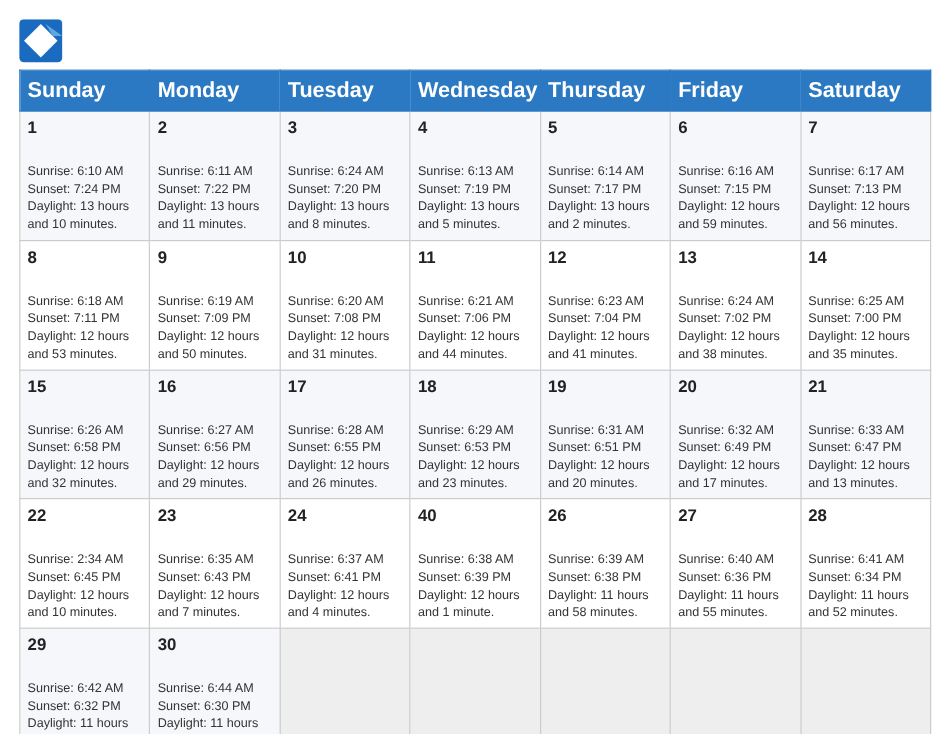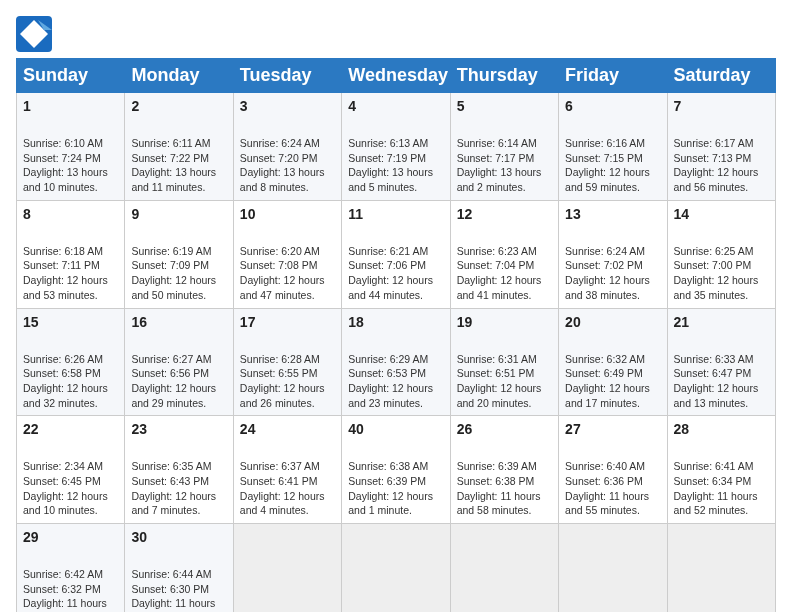--- a/index.html
+++ b/index.html
@@ -175,21 +175,21 @@
             <div>Daylight: 12 hours</div>
             <div>and 50 minutes.</div>
           </div>
         </td>
         <td>
           <span class="day-num">10</span>
           <div class="cell-text">
             <div>Sunrise: 6:20 AM</div>
             <div>Sunset: 7:08 PM</div>
             <div>Daylight: 12 hours</div>
-            <div>and 47 minutes.</div>
+            <div>and 31 minutes.</div>
           </div>
         </td>
         <td>
           <span class="day-num">11</span>
           <div class="cell-text">
             <div>Sunrise: 6:21 AM</div>
             <div>Sunset: 7:06 PM</div>
             <div>Daylight: 12 hours</div>
             <div>and 44 minutes.</div>
           </div>

